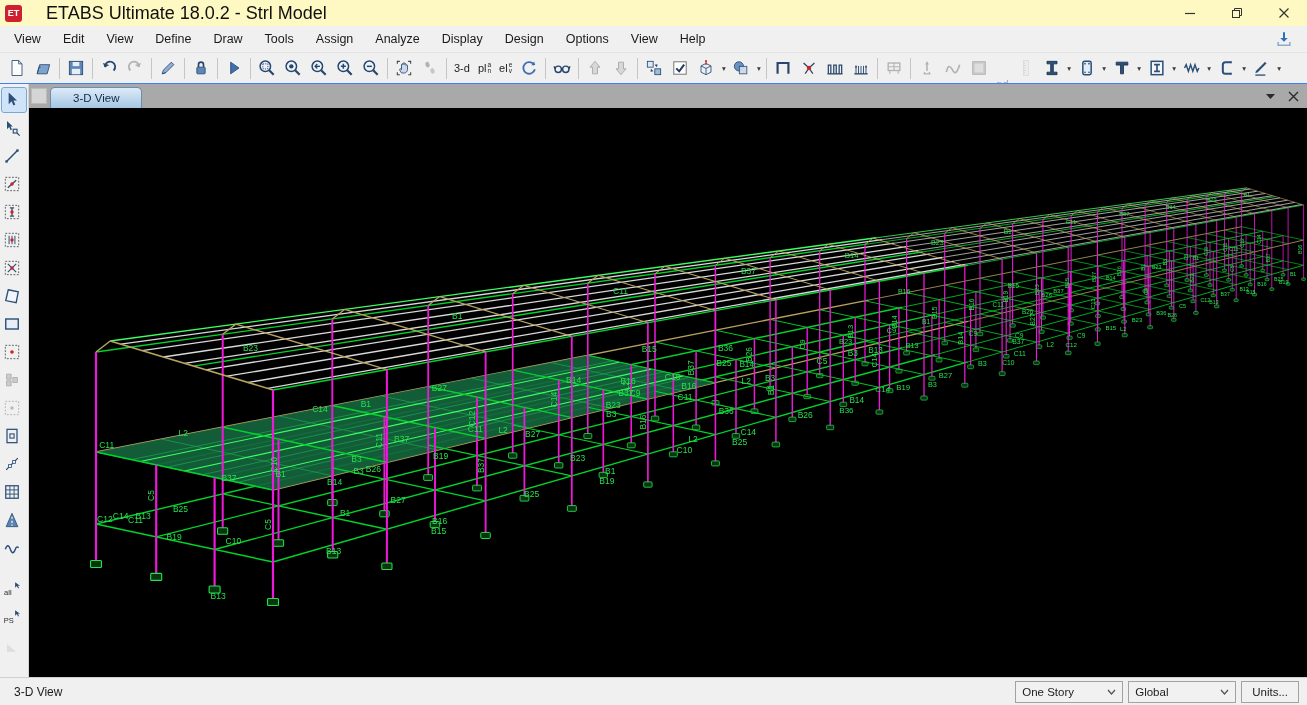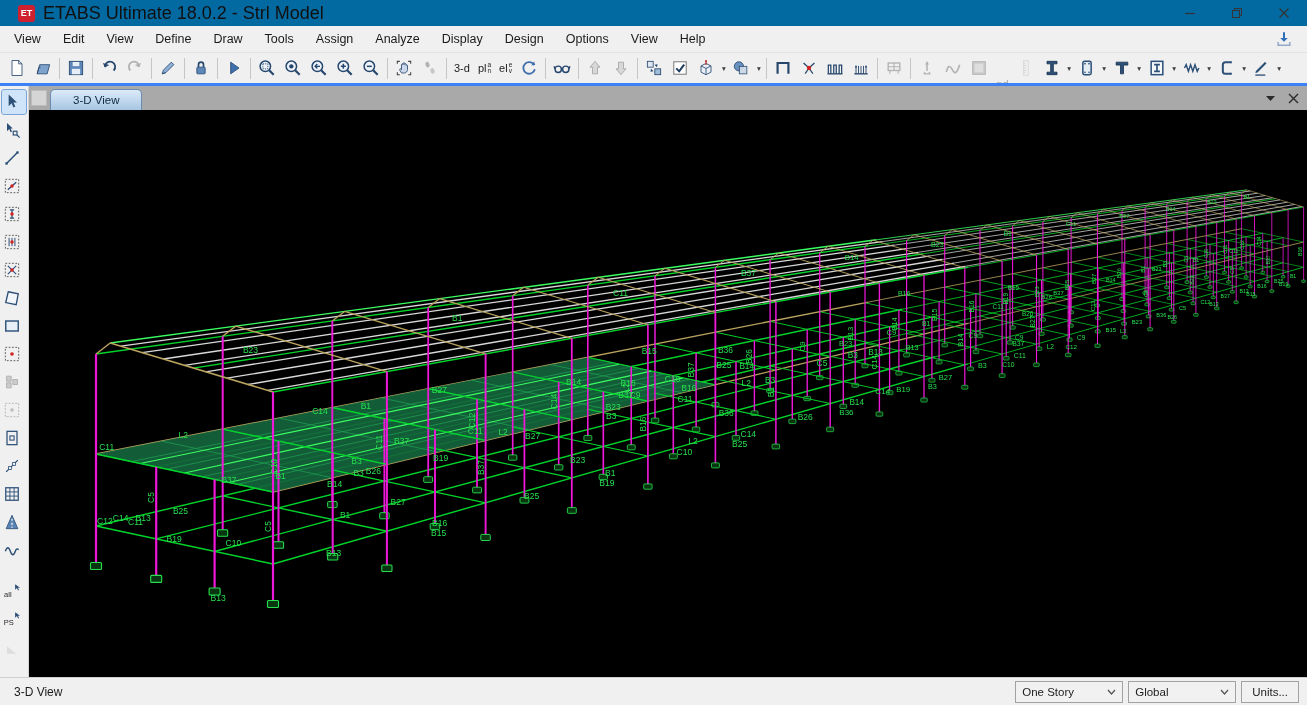--- a/index.html
+++ b/index.html
@@ -1,29 +1,29 @@
 <!DOCTYPE html>
 <html><head>
 <meta charset="utf-8">
 <style>
   html,body{margin:0;padding:0;background:#777;}
   body{font-family:"Liberation Sans",sans-serif;}
   .window{width:1307px;height:705px;background:#f0f0f0;display:flex;flex-direction:column;overflow:hidden;position:relative;}
   
-  .titlebar{flex:0 0 26px;height:26px;background:#0369a1;display:flex;align-items:center;padding-left:18px;gap:8px;}
+  .titlebar{flex:0 0 26px;height:26px;background:#fef9c3;display:flex;align-items:center;padding-left:5px;gap:24px;}
   .logo{width:17px;height:17px;border-radius:3px;background:#cf2030;color:#fff;font-size:9px;font-weight:bold;display:flex;align-items:center;justify-content:center;flex:0 0 17px;}
   .title{font-size:18px;color:#101010;white-space:nowrap;}
   .win-controls{margin-left:auto;display:flex;height:100%;}
   .win-btn{width:47px;height:100%;display:flex;align-items:center;justify-content:center;color:#333;}
   
   .menubar{flex:0 0 26px;background:#f0f0f0;display:flex;align-items:center;padding:0 3px;border-bottom:1px solid #e4e4e4;}
   .menu-item{padding:4px 11px;font-size:12.5px;color:#1a1a1a;cursor:default;}
   .menubar-dl{margin-left:auto;padding-right:10px;display:flex;align-items:center;}
   
-  .toolbar{flex:0 0 30px;background:#f0f0f0;display:flex;align-items:center;padding:0 4px;border-bottom:3px solid #3b82f6;overflow:hidden;}
+  .toolbar{flex:0 0 30px;background:#f0f0f0;display:flex;align-items:center;padding:0 4px;border-bottom:1px solid #3b82f6;overflow:hidden;}
   .tb{width:26px;height:26px;flex:0 0 auto;display:flex;align-items:center;justify-content:center;border-radius:2px;}
   .tb.textb{width:auto;padding:0 4px;font-size:11px;color:#1c1c1c;font-weight:400;}
   .tb.textb.dis{color:#a8a8a8;margin-top:32px;}
   .stack{display:inline-flex;flex-direction:column;font-size:6.5px;line-height:6px;margin-left:1px;}
   .tb-sep{width:1px;height:21px;background:#c6c6c6;margin:0 3px;flex:0 0 1px;}
   .dd{font-size:7.5px;color:#3a3a3a;width:9px;text-align:center;flex:0 0 9px;}
   
   .content{flex:1;display:flex;min-height:0;}
   .sidebar{flex:0 0 28px;width:28px;background:#f0f0f0;border-right:1px solid #d4d4d4;display:flex;flex-direction:column;align-items:center;padding-top:4px;gap:4px;}
   .sb{width:24px;height:24px;display:flex;align-items:center;border-radius:2px;}

